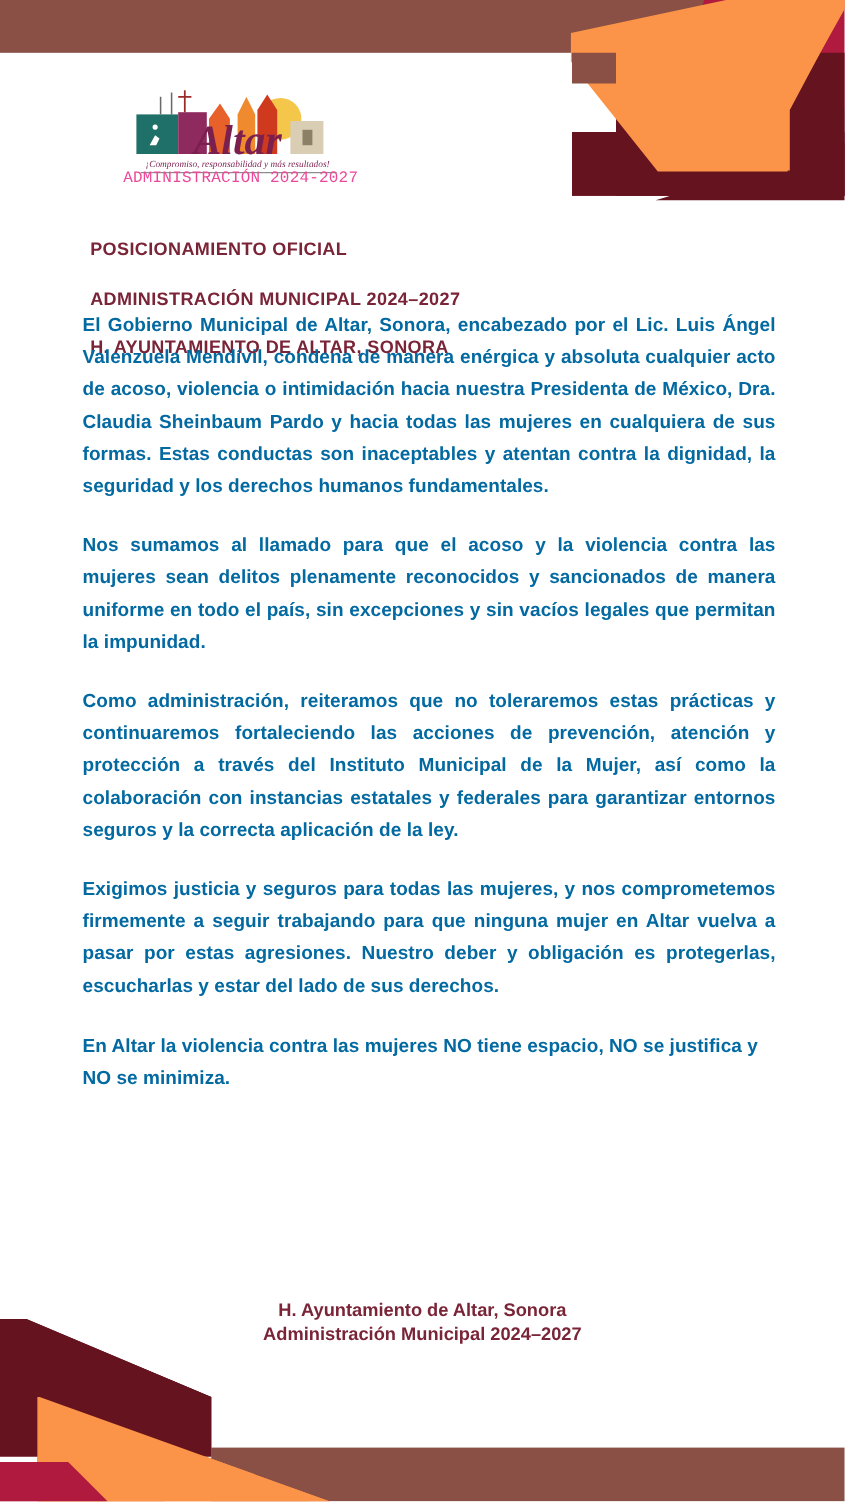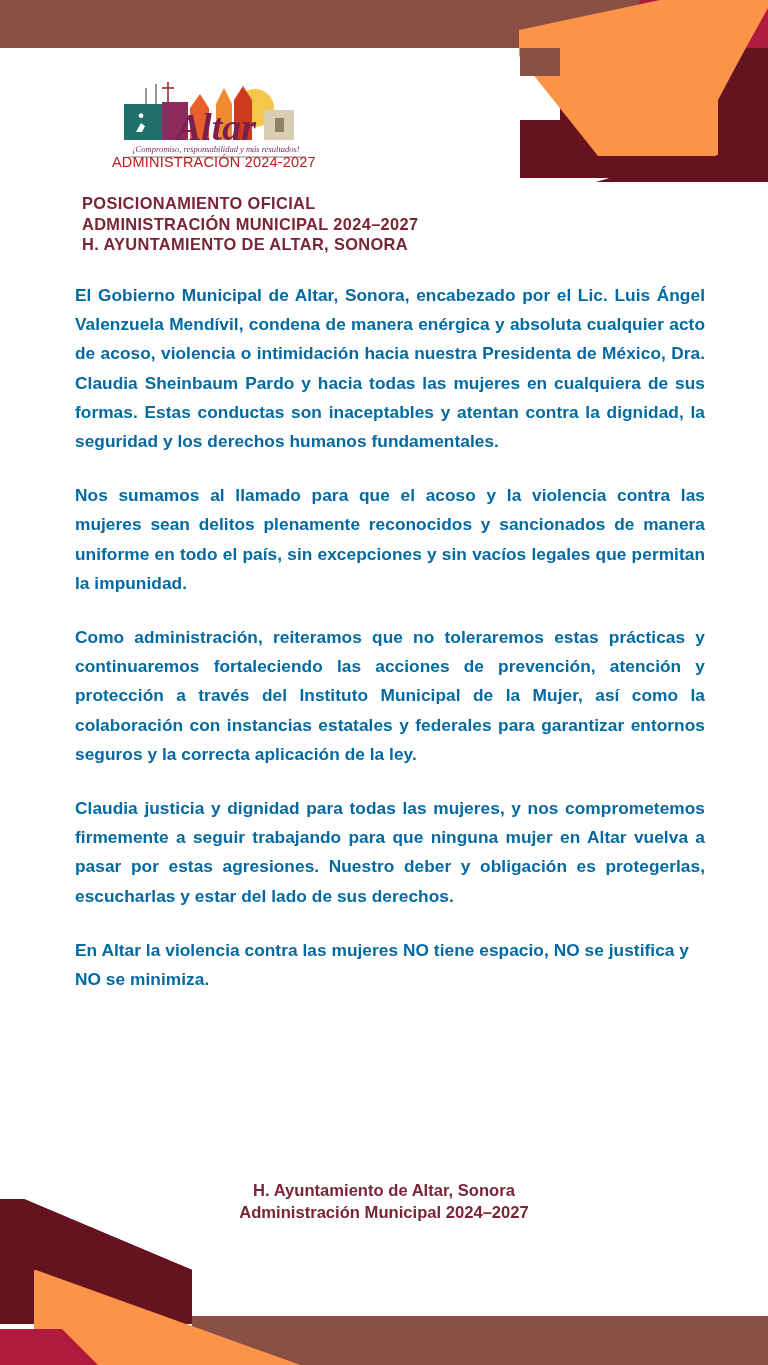--- a/index.html
+++ b/index.html
@@ -34,39 +34,40 @@
     top: 74px;
     width: 210px;
     height: 104px;
   }
   .logo-svg { display: block; width: 210px; height: 104px; }
   .logo-admin-line {
     position: absolute;
     left: 0;
     top: 80px;
     width: 210px;
-    font-family: Liberation Sans, sans-serif;
+    text-align: center;
+    font-family: Liberation Mono, monospace;
     font-size: 14.5px;
     letter-spacing: 0.2px;
-    color: #b91c1c;
+    color: #ec4899;
     white-space: nowrap;
   }
 
   
   .heading {
     position: absolute;
     left: 82px;
     top: 193px;
     color: #7a2437;
     font-size: 16.4px;
     font-weight: bold;
     line-height: 20.5px;
     letter-spacing: 0.35px;
   }
-  .heading div { white-space: nowrap; }
+  .heading div { white-space: nowrap; margin-top: 24px; }
 
   
   .body-block {
     position: absolute;
     left: 75px;
     top: 281px;
     width: 630px;
   }
   .para {
     color: #0369a1;
@@ -171,21 +172,21 @@
   <div class="heading">
     <div>POSICIONAMIENTO OFICIAL</div>
     <div>ADMINISTRACIÓN MUNICIPAL 2024–2027</div>
     <div>H. AYUNTAMIENTO DE ALTAR, SONORA</div>
   </div>
 
   <div class="body-block">
     <p class="para">El Gobierno Municipal de Altar, Sonora, encabezado por el Lic. Luis Ángel Valenzuela Mendívil, condena de manera enérgica y absoluta cualquier acto de acoso, violencia o intimidación hacia nuestra Presidenta de México, Dra.  Claudia Sheinbaum Pardo y hacia todas las mujeres en cualquiera de sus formas. Estas conductas son inaceptables y atentan contra la dignidad, la seguridad y los derechos humanos fundamentales.</p>
     <p class="para">Nos sumamos al llamado  para que el acoso y la violencia contra las mujeres sean delitos plenamente reconocidos y sancionados de manera uniforme en todo el país, sin excepciones y sin vacíos legales que permitan la impunidad.</p>
     <p class="para">Como administración, reiteramos que no toleraremos estas prácticas y continuaremos fortaleciendo las acciones de prevención, atención y protección a través del Instituto Municipal de la Mujer, así como la colaboración con instancias estatales y federales para garantizar entornos seguros y la correcta aplicación de la ley.</p>
-    <p class="para">Claudia justicia y dignidad para todas las mujeres, y nos comprometemos firmemente a seguir trabajando para que ninguna mujer en Altar vuelva a pasar por estas agresiones. Nuestro deber y obligación es protegerlas, escucharlas y estar del lado de sus derechos.</p>
+    <p class="para">Exigimos justicia y seguros para todas las mujeres, y nos comprometemos firmemente a seguir trabajando para que ninguna mujer en Altar vuelva a pasar por estas agresiones. Nuestro deber y obligación es protegerlas, escucharlas y estar del lado de sus derechos.</p>
     <p class="para nojust">En Altar la violencia contra las mujeres NO tiene espacio, NO se justifica y NO se minimiza.</p>
   </div>
 
   <div class="signature">
     <div>H. Ayuntamiento de Altar, Sonora</div>
     <div>Administración Municipal 2024–2027</div>
   </div>
 
 </div>
 

